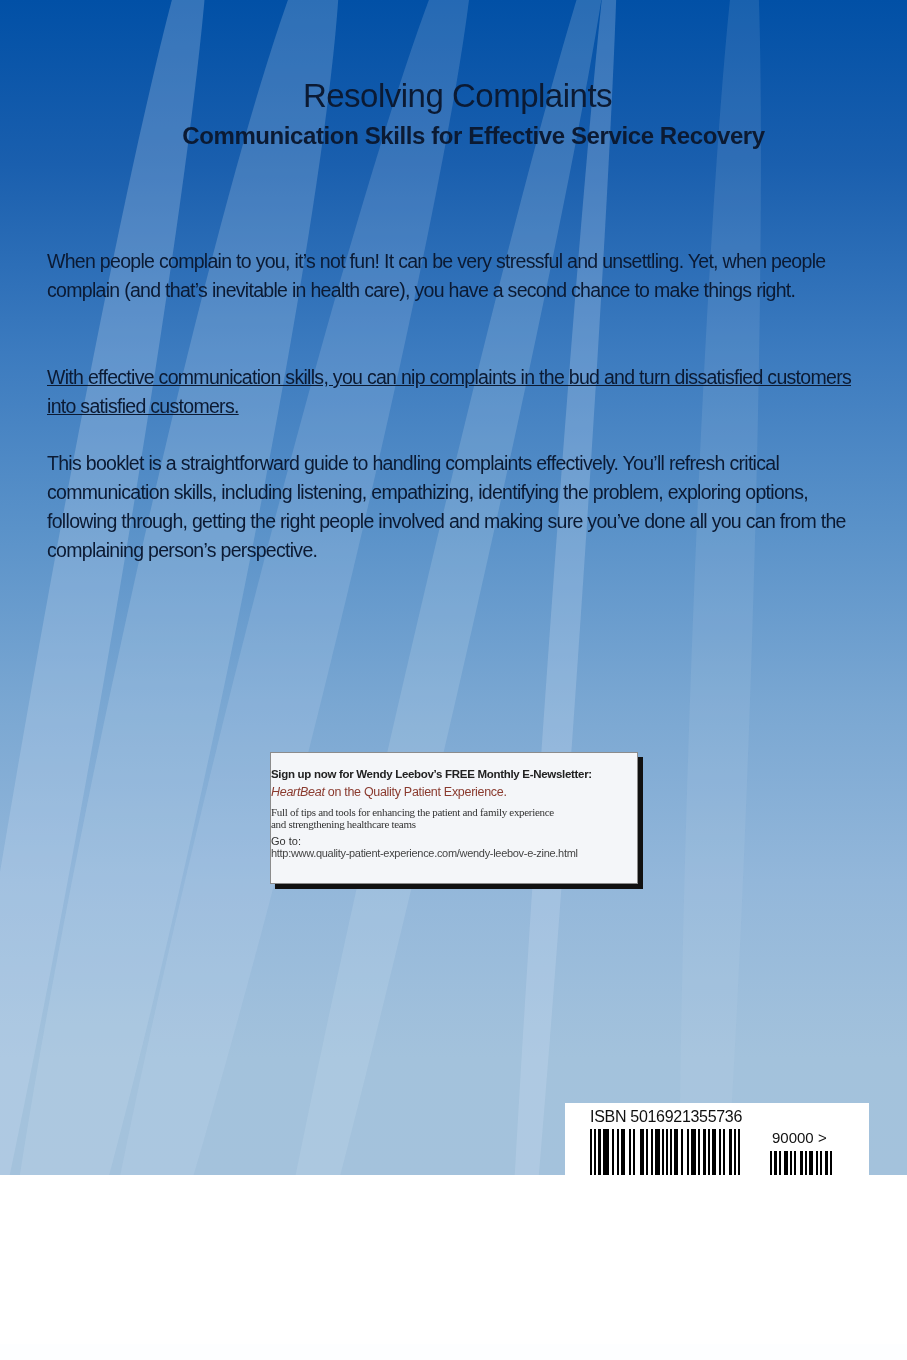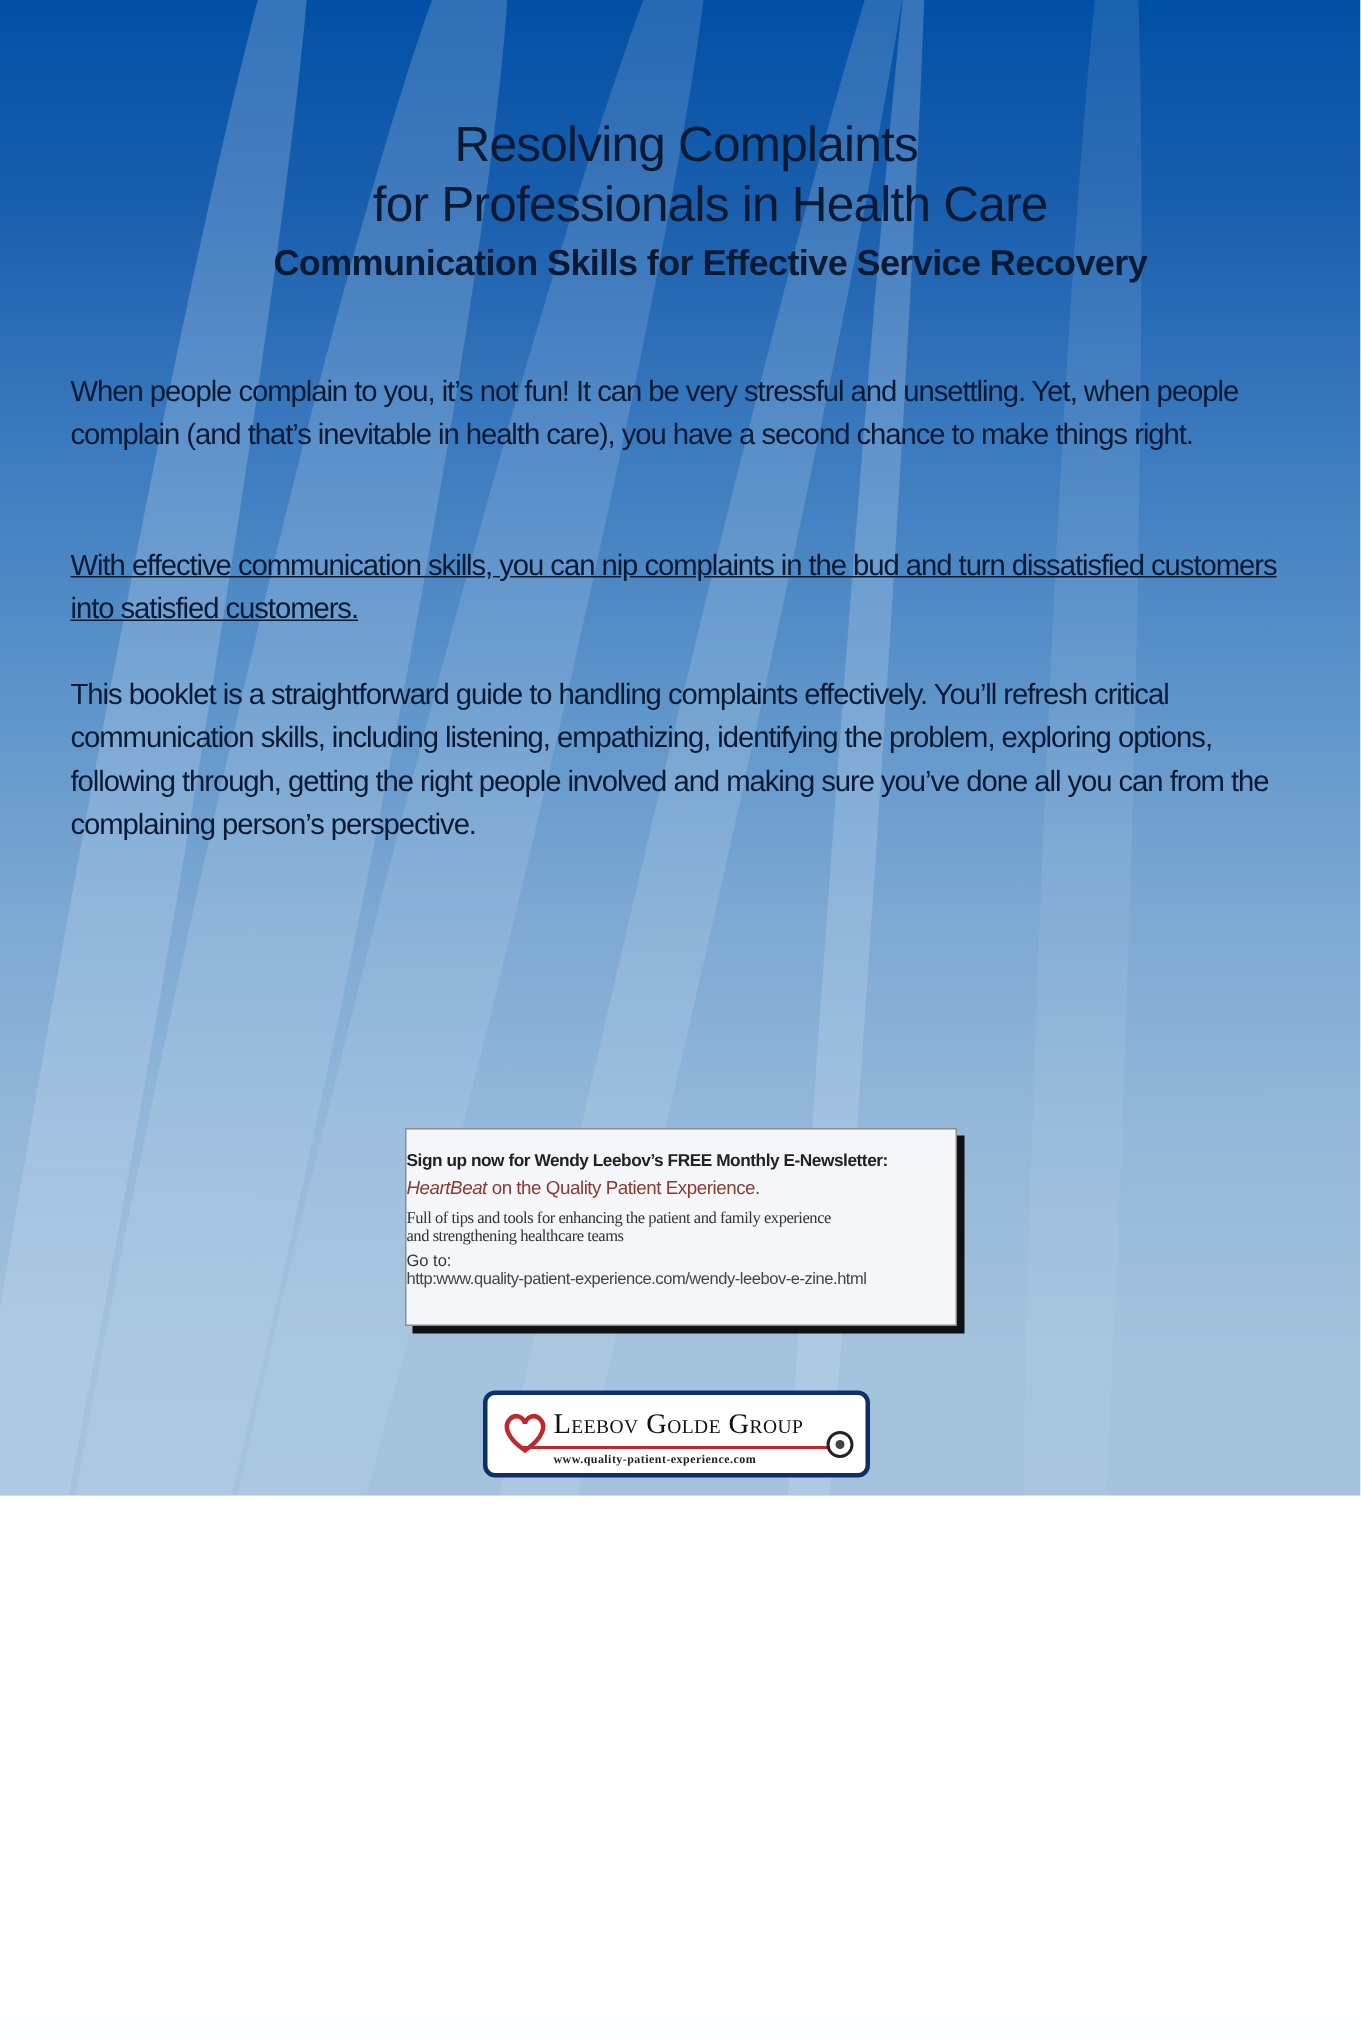--- a/index.html
+++ b/index.html
@@ -2,21 +2,21 @@
 <html><head>
   <meta charset="utf-8">
   <style>
     html, body { margin: 0; padding: 0; }
     body {
       width: 907px; height: 1360px; position: relative; overflow: hidden;
       background: #ffffff;
       font-family: "Liberation Sans", sans-serif;
     }
     .cover {
-      position: absolute; left: 0; top: 0; width: 907px; height: 997px;
+      position: absolute; left: 0; top: 0; width: 907px; height: 1175px;
       background: linear-gradient(180deg, #0150a6 0%, #1a5fae 14%, #3c7bbf 30%, #5a92c9 45%, #7aa7d2 60%, #93b7da 75%, #a3c2dc 90%, #a4c2dc 100%);
       overflow: hidden;
     }
     .streak { position: absolute; top: -100px; height: 1600px; opacity: 0.35; background: #cfe0f2; border-radius: 50%; }
     .s1 { left: 30px; width: 70px; transform: rotate(10deg); opacity: .25; }
     .s2 { left: 110px; width: 110px; transform: rotate(12deg); opacity: .22; }
     .s3 { left: 230px; width: 90px; transform: rotate(14deg); opacity: .18; }
     .s4 { left: 400px; width: 55px; transform: rotate(13deg); opacity: .20; }
     .s5 { left: 545px; width: 30px; transform: rotate(4deg); opacity: .25; }
     .s6 { left: 690px; width: 60px; transform: rotate(2deg); opacity: .12; }
@@ -72,48 +72,38 @@
 <div class="cover">
   <div class="streak s1"></div>
   <div class="streak s2"></div>
   <div class="streak s3"></div>
   <div class="streak s4"></div>
   <div class="streak s5"></div>
   <div class="streak s6"></div>
 
   <div class="title-block">
     <div class="title-line1">Resolving Complaints</div>
-    <div class="title-line2">for Professionals in Health Care</div>
     <div class="subtitle">Communication Skills for Effective Service Recovery</div>
   </div>
 
   <div class="body-text p1">When people complain to you, it’s not fun!  It can be very stressful and unsettling. Yet, when people complain (and that’s inevitable in health care), you have a second chance to make things right.</div>
   <div class="body-text p2">With effective communication skills, you can nip complaints in the bud and turn dissatisfied customers into satisfied customers.</div>
   <div class="body-text p3">This booklet is a straightforward guide to handling complaints effectively.  You’ll refresh critical communication skills, including listening, empathizing, identifying the problem, exploring options, following through, getting the right people involved and making sure you’ve done all you can from the complaining person’s perspective.</div>
 
   <div class="newsletter">
     <div class="nl-head">Sign up now for Wendy Leebov’s FREE Monthly E-Newsletter:</div>
     <div class="nl-sub"><i>HeartBeat</i><span> on the Quality Patient Experience.</span></div>
     <div class="nl-body">
       <div>Full of tips and tools for enhancing the patient and family experience</div>
       <div>and strengthening healthcare teams</div>
     </div>
     <div class="nl-go">Go to:</div>
     <div class="nl-url">http:www.quality-patient-experience.com/wendy-leebov-e-zine.html</div>
   </div>
 
-  <div class="logo">
-    <svg class="logo-heart" viewBox="0 0 30 30">
-      <path d="M15 27 C2 18 1 10 5 6 C9 2 14 5 15 9 C16 5 21 2 25 6 C29 10 28 18 15 27 Z" fill="none" stroke="#c0282d" stroke-width="3"></path>
-    </svg>
-    <div class="logo-name">Leebov Golde Group</div>
-    <div class="logo-line"></div>
-    <div class="logo-url">www.quality-patient-experience.com</div>
-    <div class="logo-target"></div>
-  </div>
 
   <div class="barcode-box">
     <div class="isbn-text">ISBN 5016921355736</div>
     <div class="price-text">90000 &gt;</div>
     <div class="bars-main">
       <div class="bar" style="width:2px"></div>
         <div class="gap" style="width:2px"></div>
         <div class="bar" style="width:2px"></div>
         <div class="gap" style="width:2px"></div>
       <div class="bar" style="width:3px"></div>

